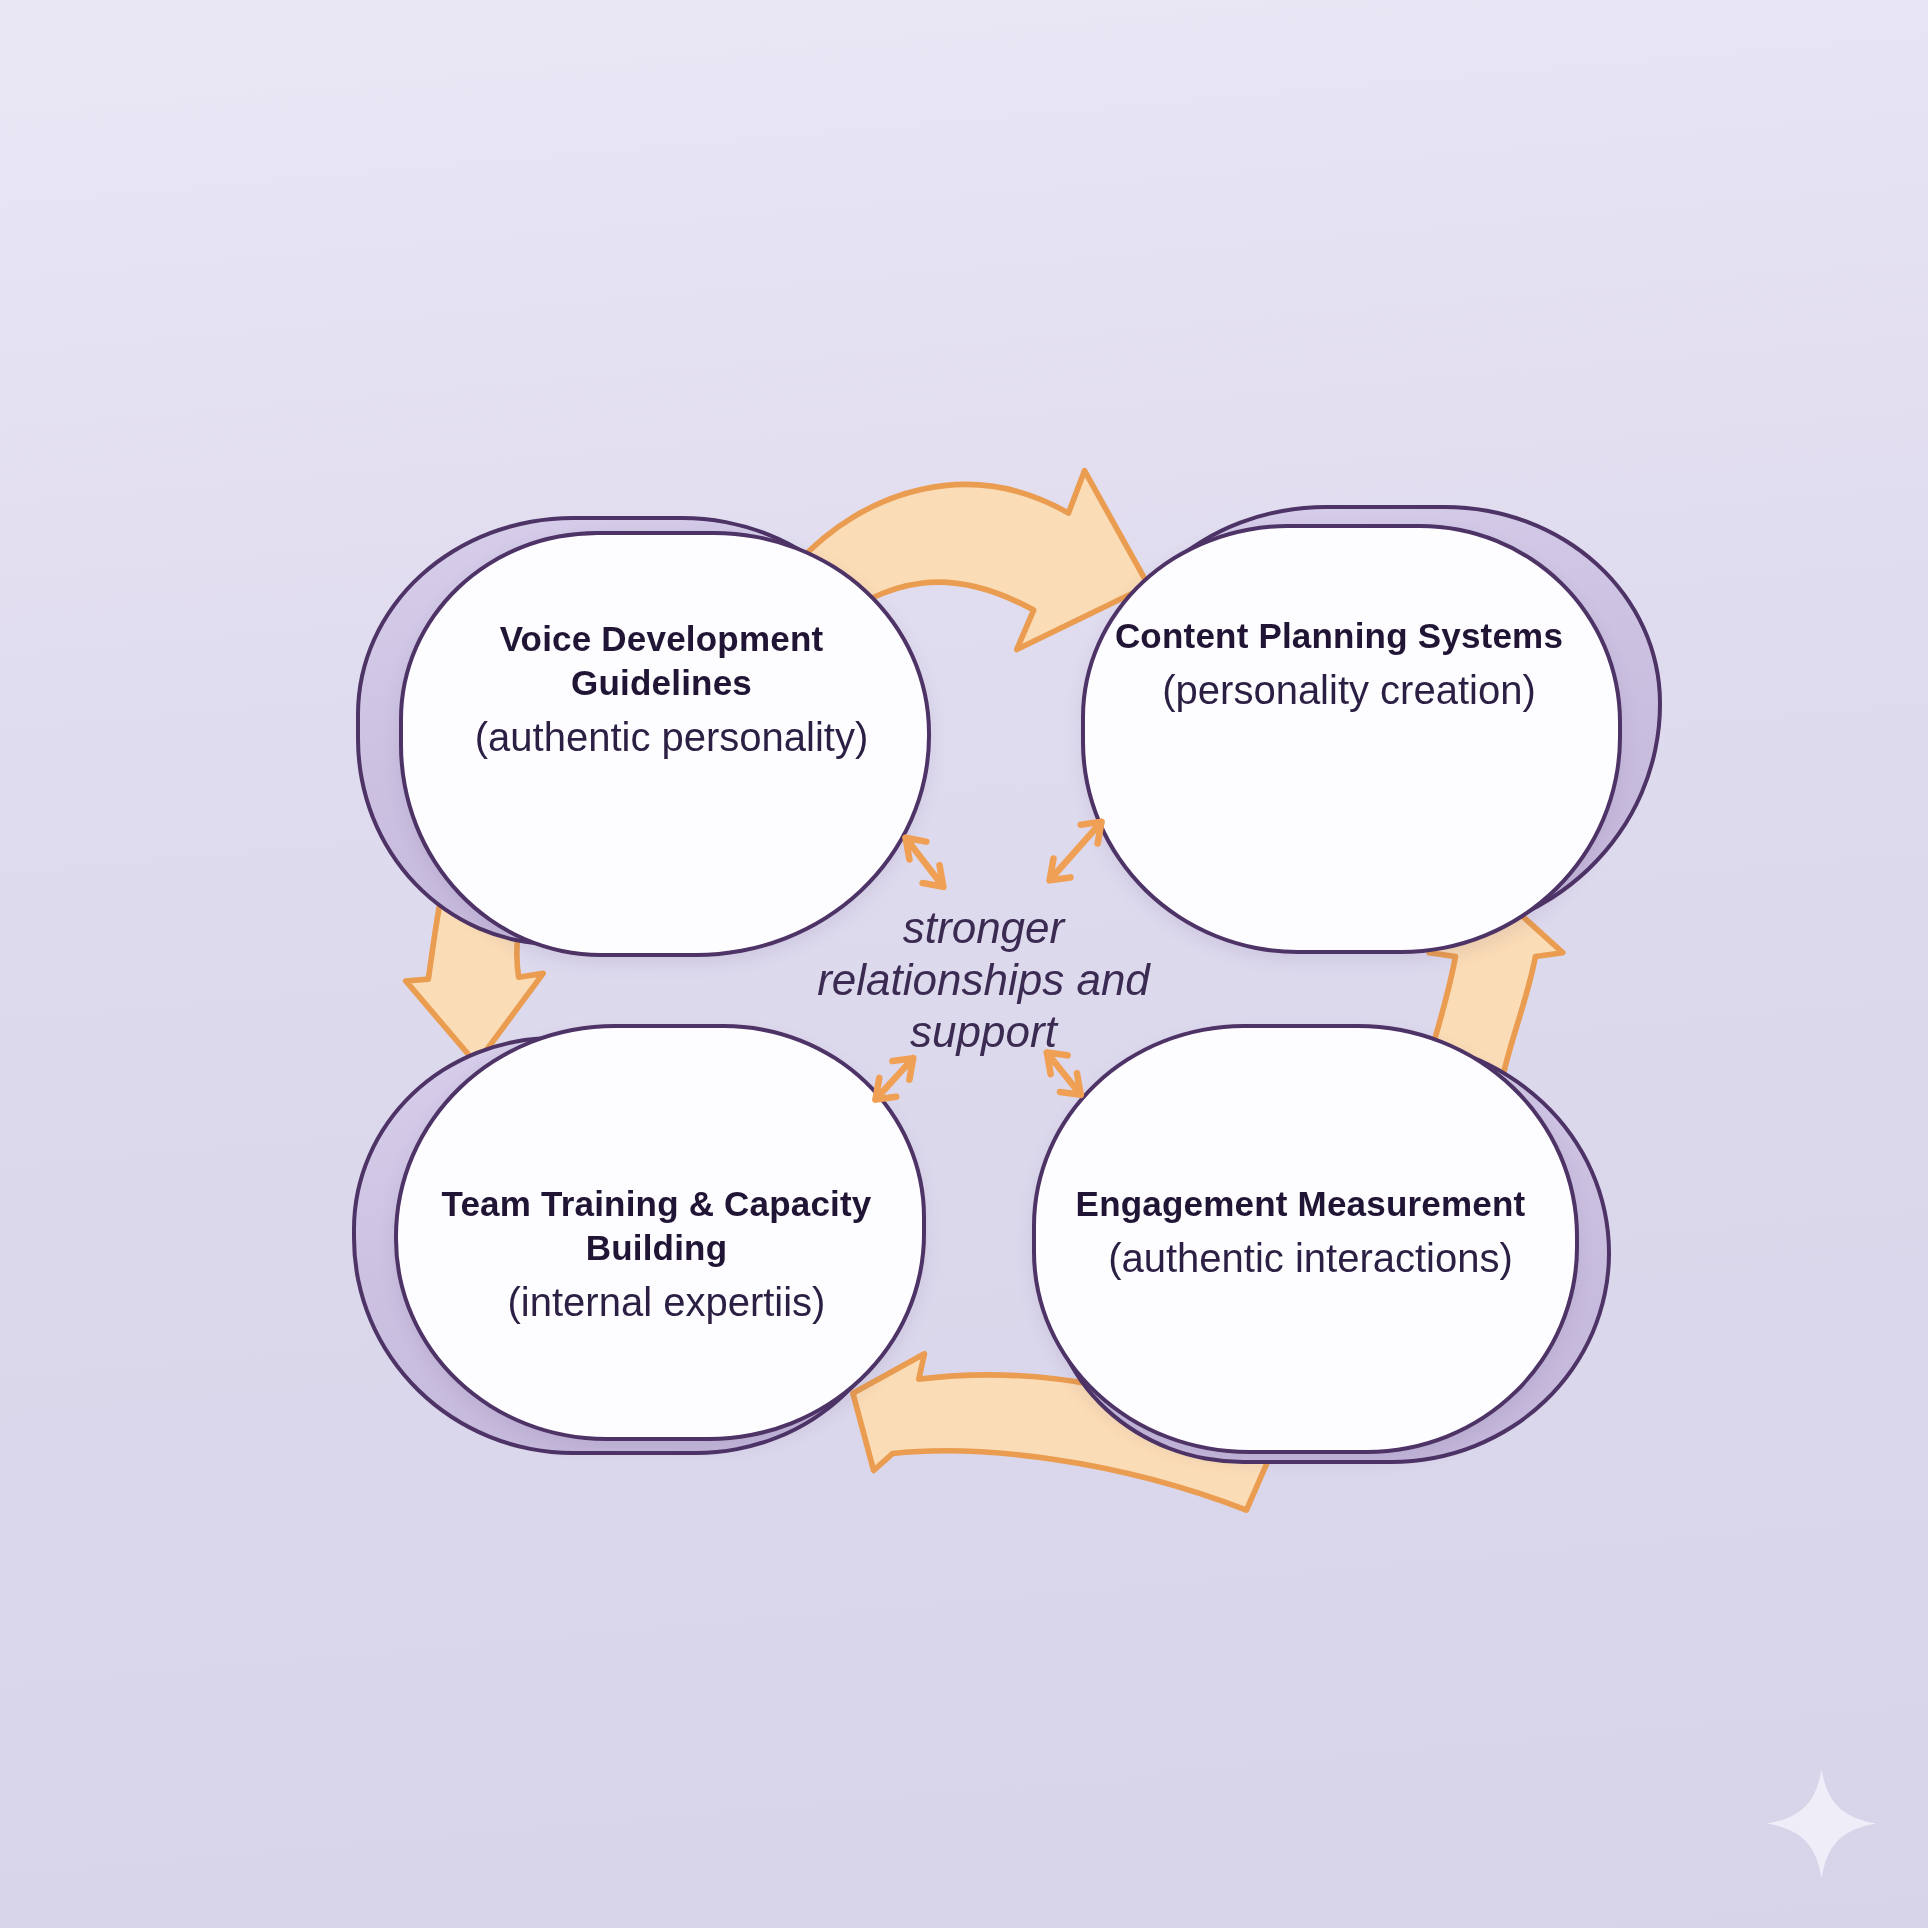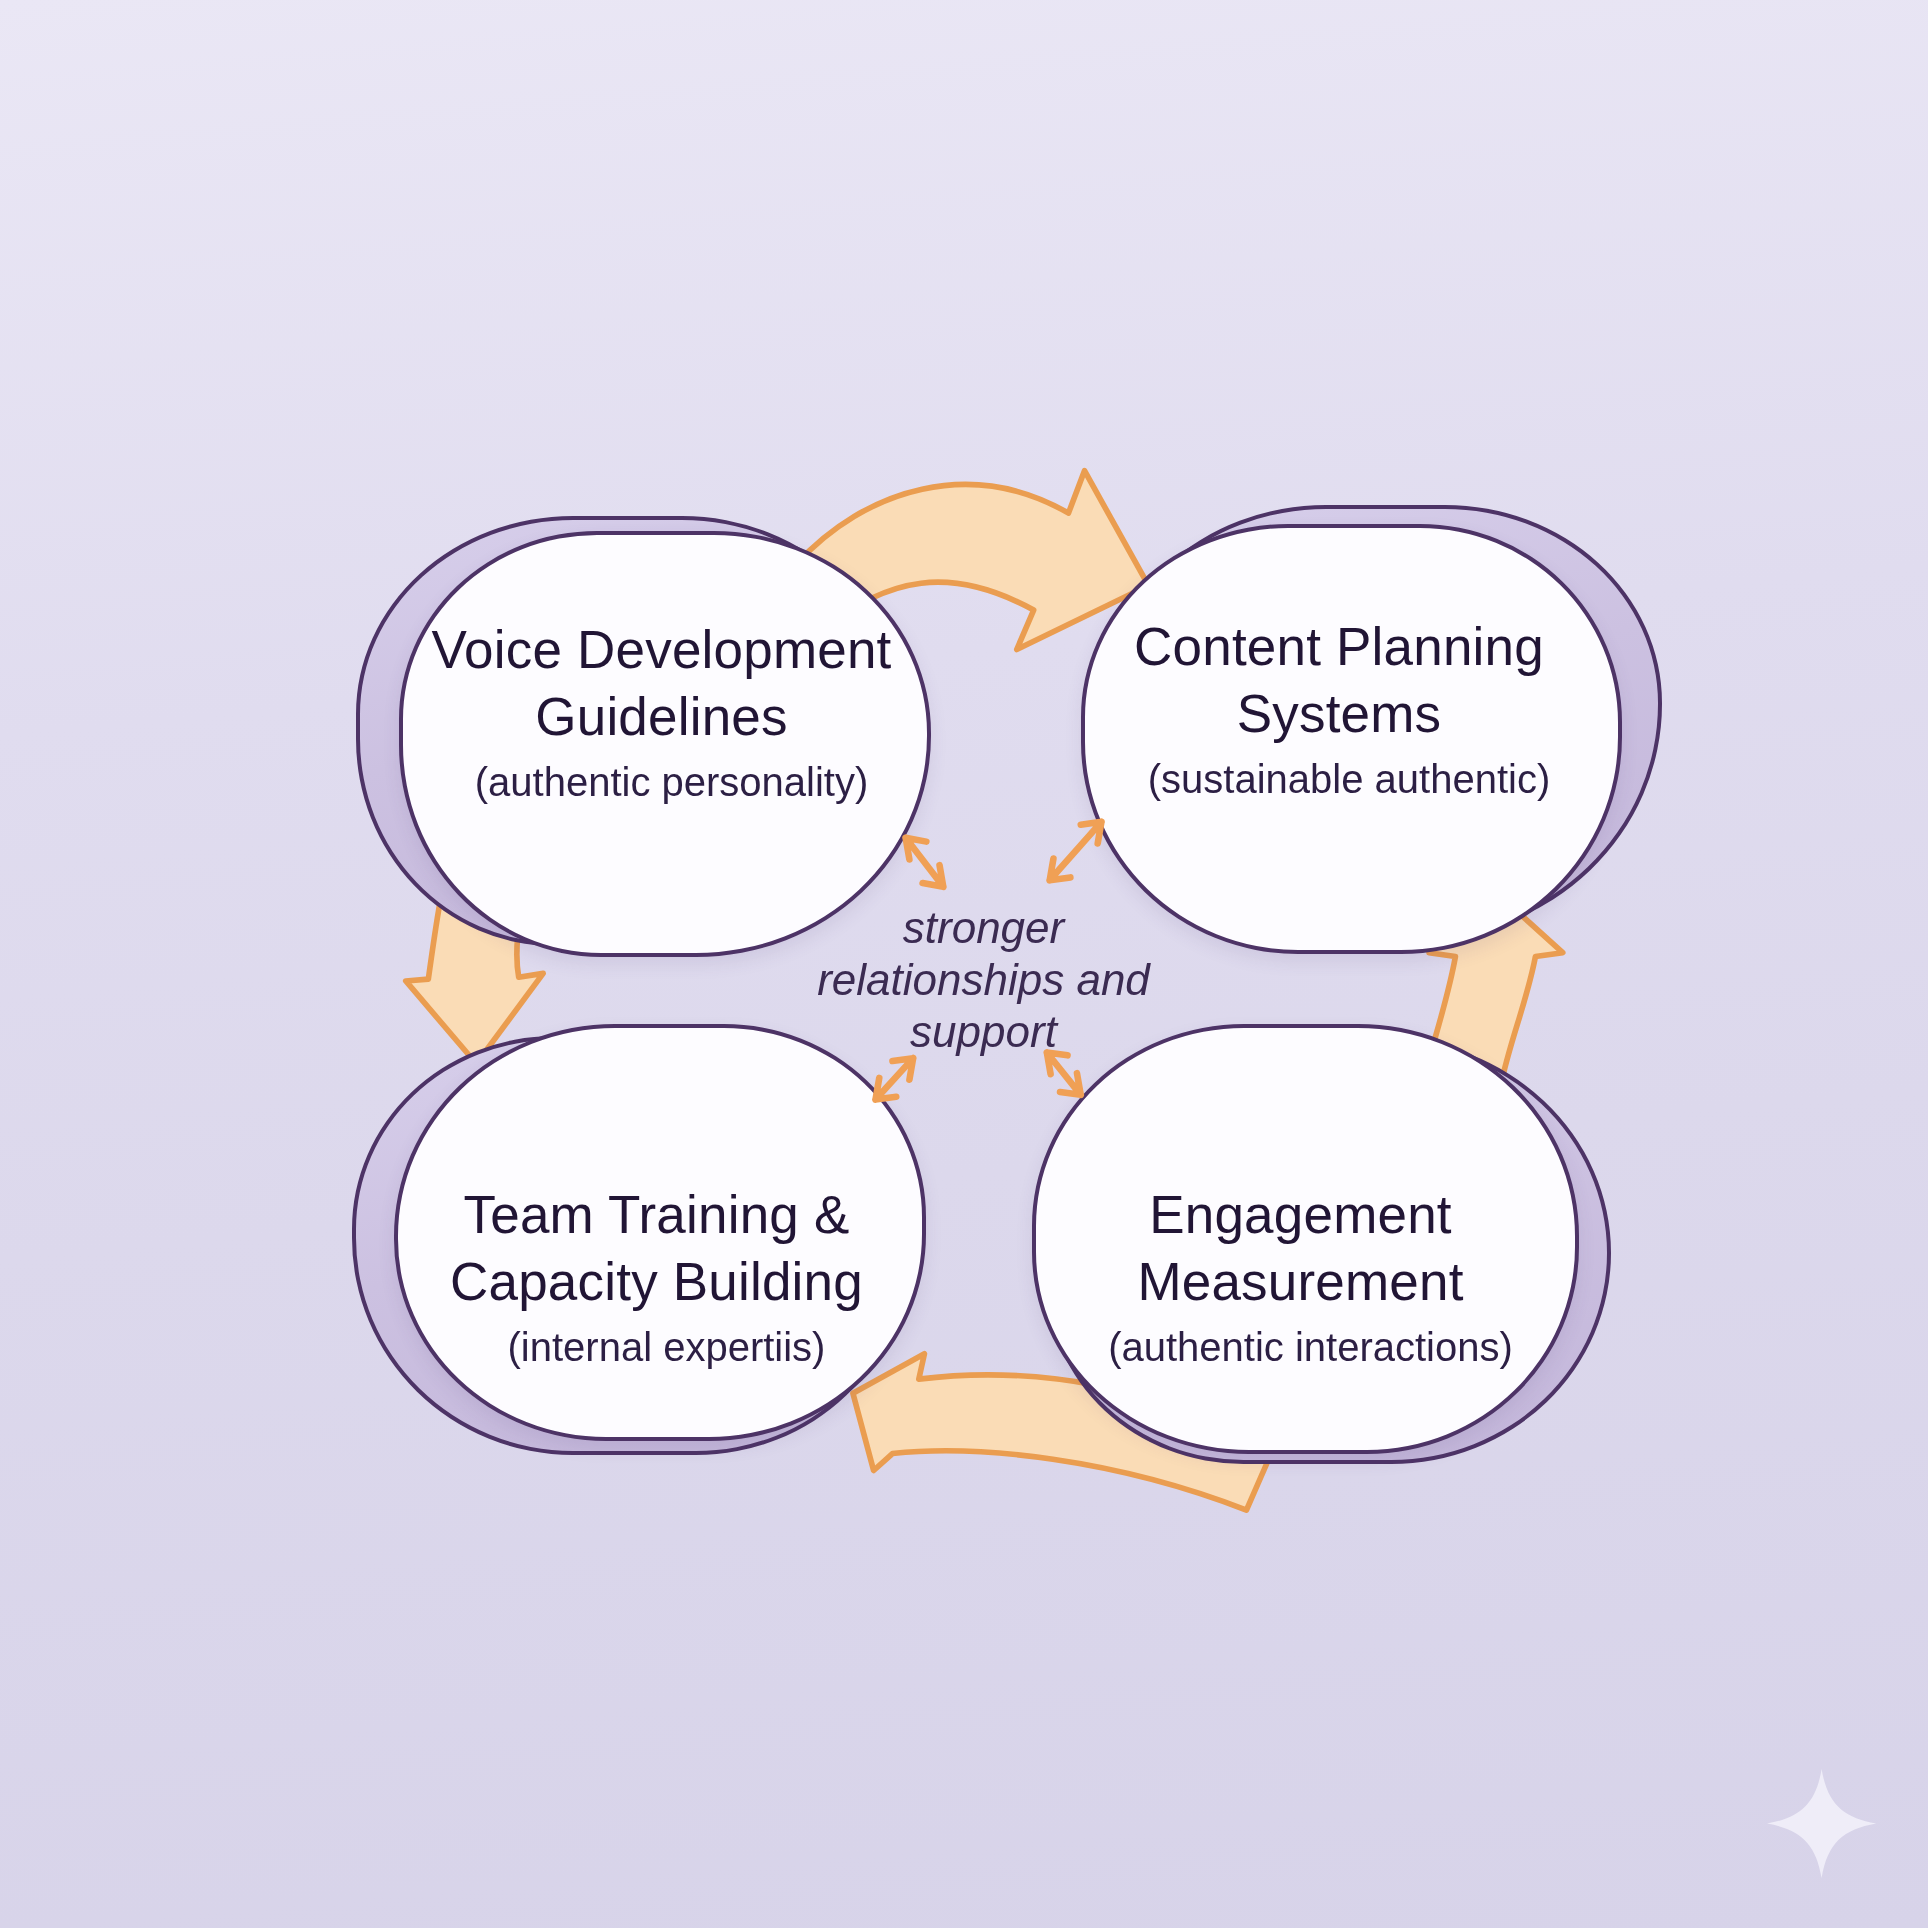--- a/index.html
+++ b/index.html
@@ -32,21 +32,21 @@
   .br .blob-back{left:1047px;top:1038px;width:556px;height:418px;
     border-radius:217px 235px 226px 202px / 202px 221px 217px 188px;}
   .br .blob-front{left:1032px;top:1024px;width:539px;height:422px;
     border-radius:212px 221px 212px 217px / 202px 212px 207px 202px;}
   
   .node-text{position:absolute;text-align:center;}
   .tl .node-text{left:405px;top:617px;width:513px;}
   .tr .node-text{left:1080px;top:614px;width:518px;text-align:center;}
   .bl .node-text{left:400px;top:1182px;width:513px;}
   .br .node-text{left:1038px;top:1182px;width:525px;}
-  .node-title{font-size:53px;line-height:1.26;font-weight:normal;color:#211535;letter-spacing:0.2px;}
+  .node-title{font-size:35px;line-height:1.26;font-weight:bold;color:#211535;letter-spacing:0.2px;}
   .node-subtitle{font-size:40px;line-height:1.3;font-weight:normal;color:#2c1f44;margin-top:5.6px;padding-left:20px;}
   
   .center-label{
     position:absolute;left:786px;top:902px;width:395px;text-align:center;
     font-size:44px;line-height:52px;color:#3b2b52;font-weight:normal;font-style:italic;
   }
 </style>
 </head>
 <body>
 
@@ -68,21 +68,21 @@
       <div class="node-title">Voice Development Guidelines</div>
       <div class="node-subtitle">(authentic personality)</div>
     </div>
   </div>
 
   <div class="node tr">
     <div class="blob-back"></div>
     <div class="blob-front"></div>
     <div class="node-text">
       <div class="node-title">Content Planning Systems</div>
-      <div class="node-subtitle">(sustainable authentic)</div>
+      <div class="node-subtitle">(personality creation)</div>
     </div>
   </div>
 
   <div class="node bl">
     <div class="blob-back"></div>
     <div class="blob-front"></div>
     <div class="node-text">
       <div class="node-title">Team Training &amp; Capacity Building</div>
       <div class="node-subtitle">(internal expertiis)</div>
     </div>

